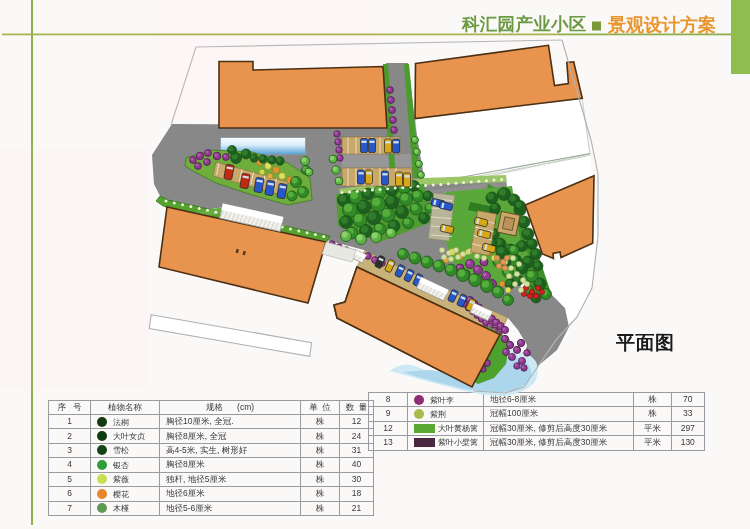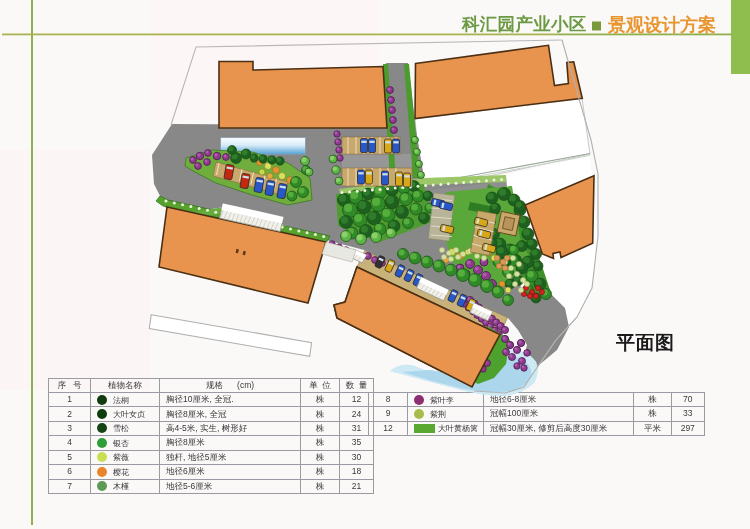--- a/index.html
+++ b/index.html
@@ -623,21 +623,21 @@
 <polyline points="562.0,40.0 591.0,140.0 598.0,174.0 598.0,236.0 592.0,288.0 577.0,317.0 556.0,340.0 534.0,372.0 524.0,387.0 505.0,393.0 474.0,391.0" fill="none" stroke="#b0b0b0" stroke-width="1.1"></polyline>
 <rect x="731" y="0" width="19" height="74" fill="#8fbe4e"></rect>
 <rect x="31" y="0" width="2" height="525" fill="#8fb04a"></rect>
 <rect x="2" y="33.5" width="556" height="1.8" fill="#aab34f"></rect>
 <rect x="558" y="33.5" width="173" height="1.8" fill="#8fb04a"></rect>
 <text x="462" y="30" font-family="Liberation Sans, sans-serif" font-size="17.5" font-weight="bold" fill="#6b9a42" letter-spacing="0.3">科汇园产业小区</text>
 <rect x="592" y="21.5" width="9" height="9" fill="#7a9a3a"></rect>
 <text x="608" y="31" font-family="Liberation Sans, sans-serif" font-size="18" font-weight="bold" fill="#e8952e" letter-spacing="0">景观设计方案</text>
 <text x="616" y="349" font-family="Liberation Sans, sans-serif" font-size="19" font-weight="bold" fill="#1a1a1a" letter-spacing="0.5">平面图</text>
 </svg>
-<table class="t" style="left:48px;top:378.0px;width:320px">
+<table class="t" style="left:48px;top:400px;width:320px">
 <tbody>
         <tr class="hd" style="height:13.8px">
           <td style="width:41px">序&nbsp;&nbsp;&nbsp;号</td>
           <td style="width:68px">植物名称</td>
           <td style="width:140px">规格&nbsp;&nbsp;&nbsp;&nbsp;&nbsp;&nbsp;(cm)</td>
           <td style="width:38px">单&nbsp;&nbsp;位</td>
           <td style="width:33px">数&nbsp;&nbsp;量</td>
         </tr>
 <tr>
           <td>1</td>
@@ -658,21 +658,21 @@
           <td class="nm"><span class="ic" style="background:#164416"></span>雪松</td>
           <td class="sp">高4-5米, 实生, 树形好</td>
           <td>株</td>
           <td>31</td>
         </tr>
 <tr>
           <td>4</td>
           <td class="nm"><span class="ic" style="background:#2e9e38"></span>银杏</td>
           <td class="sp">胸径8厘米</td>
           <td>株</td>
-          <td>35</td>
+          <td>40</td>
         </tr>
 <tr>
           <td>5</td>
           <td class="nm"><span class="ic" style="background:#cade52"></span>紫薇</td>
           <td class="sp">独杆, 地径5厘米</td>
           <td>株</td>
           <td>30</td>
         </tr>
 <tr>
           <td>6</td>
@@ -705,20 +705,27 @@
           <td class="sp" style="width:143px">冠幅100厘米</td>
           <td style="width:37px">株</td>
           <td style="width:31.5px">33</td>
         </tr>
 <tr>
           <td style="width:38px">12</td>
           <td class="nm" style="width:69px"><span class="ir" style="background:#5aa832"></span>大叶黄杨篱</td>
           <td class="sp" style="width:143px">冠幅30厘米, 修剪后高度30厘米</td>
           <td style="width:37px">平米</td>
           <td style="width:31.5px">297</td>
+        </tr>
+<tr>
+          <td style="width:38px">13</td>
+          <td class="nm" style="width:69px"><span class="ir" style="background:#4a2640"></span>紫叶小檗篱</td>
+          <td class="sp" style="width:143px">冠幅30厘米, 修剪后高度30厘米</td>
+          <td style="width:37px">平米</td>
+          <td style="width:31.5px">130</td>
         </tr>
 </tbody>
     </table>
 <svg width="750" height="529" viewBox="0 0 750 529" style="pointer-events:none">
 <path d="M390,371 Q403,361 417,367 L436,375 Q452,381 462,366 Q470,378 484,371 Q490,362 497,354 Q504,348 516,350 Q530,353 536,362 Q540,372 534,383 Q524,393 505,396 Q480,396 450,387 Q416,378 390,371 Z" fill="#cde9f4"></path>
 <path d="M402,372 Q430,381 460,388 Q490,394 510,391 Q527,387 531,376 Q533,366 522,359 Q510,354 500,358 Q492,364 488,374 Q478,382 464,372 Q445,374 430,370 Z" fill="#abd6ec"></path>
 <polygon points="488.0,326.0 510.0,340.0 506.0,364.0 494.0,378.0 478.0,384.0 468.0,378.0 476.0,352.0" fill="#4da22e"></polygon>
 <circle cx="480.0" cy="358.0" r="3.5" fill="#8e3a8e" stroke="#4d1c4d" stroke-width="0.8"></circle>
 <circle cx="478.9" cy="356.9" r="1.6" fill="#b05ab0"></circle>
 <circle cx="487.0" cy="363.0" r="3.5" fill="#8e3a8e" stroke="#4d1c4d" stroke-width="0.8"></circle>

